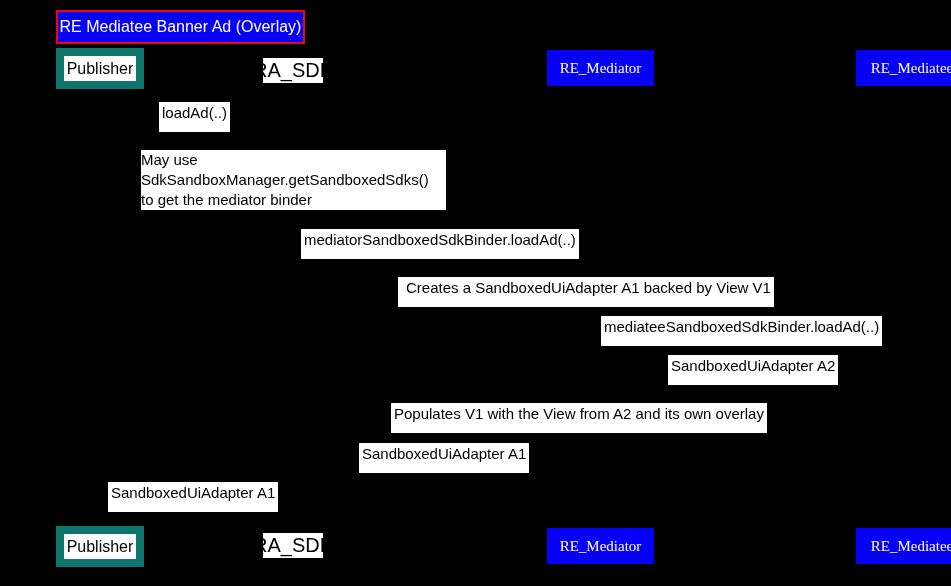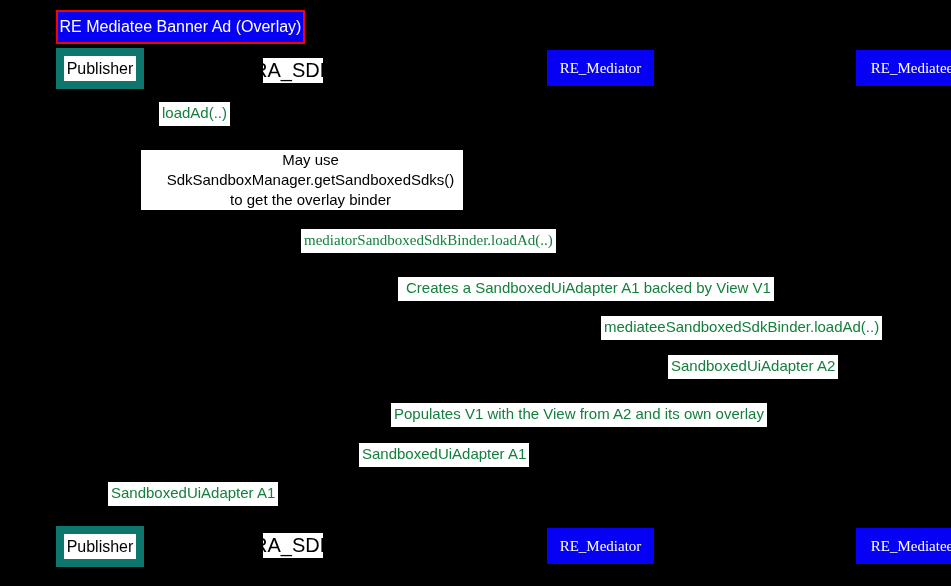--- a/index.html
+++ b/index.html
@@ -43,34 +43,33 @@
   }
   .participant.blue {
     background: #0600F5;
     color: #ffffff;
     font-size: 15px;
     font-family: Liberation Serif, serif;
   }
   .msg-label {
     position: absolute;
     background: #ffffff;
-    color: #15803d;
+    color: #000000;
     font-size: 15px;
     line-height: 22px;
-    height: 24px;
+    height: 30px;
     padding: 0 3px;
     white-space: nowrap;
   }
   .note-box {
     position: absolute;
     background: #ffffff;
     color: #000000;
     font-size: 15px;
-    text-align: center;
-    padding-left: 17px;
+    text-align: left;
   }
   .note-box .line { display: block; line-height: 20px; white-space: nowrap; }
   .note-multi {
     left: 95px; top: 150px;
     width: 305px; height: 60px;
   }
 </style>
 </head>
 <body>
 
@@ -81,24 +80,24 @@
   <div class="participant pub" style="left:10px; top:48px; width:88px; height:41px;">Publisher</div>
   <div class="participant plain" style="left:217px; top:58px; width:60px; height:25px;">RA_SDK</div>
   <div class="participant blue" style="left:501px; top:50px; width:107px; height:36px;">RE_Mediator</div>
   <div class="participant blue" style="left:810px; top:50px; width:112px; height:36px;">RE_Mediatee</div>
 
   <div class="msg-label" style="left:113px; top:102px;">loadAd(..)</div>
 
   <div class="note-box note-multi">
     <span class="line">May use</span>
     <span class="line">SdkSandboxManager.getSandboxedSdks()</span>
-    <span class="line">to get the overlay binder</span>
+    <span class="line">to get the mediator binder</span>
   </div>
 
-  <div class="msg-label" style="left:255px; top:229px;font-family:Liberation Serif, serif;">mediatorSandboxedSdkBinder.loadAd(..)</div>
+  <div class="msg-label" style="left:255px; top:229px;">mediatorSandboxedSdkBinder.loadAd(..)</div>
 
   <div class="msg-label" style="left:352px; top:277px;padding-left:8px;">Creates a SandboxedUiAdapter A1 backed by View V1</div>
 
   <div class="msg-label" style="left:555px; top:316px;">mediateeSandboxedSdkBinder.loadAd(..)</div>
 
   <div class="msg-label" style="left:622px; top:355px;">SandboxedUiAdapter A2</div>
 
   <div class="msg-label" style="left:345px; top:403px;">Populates V1 with the View from A2 and its own overlay</div>
 
   <div class="msg-label" style="left:313px; top:443px;">SandboxedUiAdapter A1</div>

